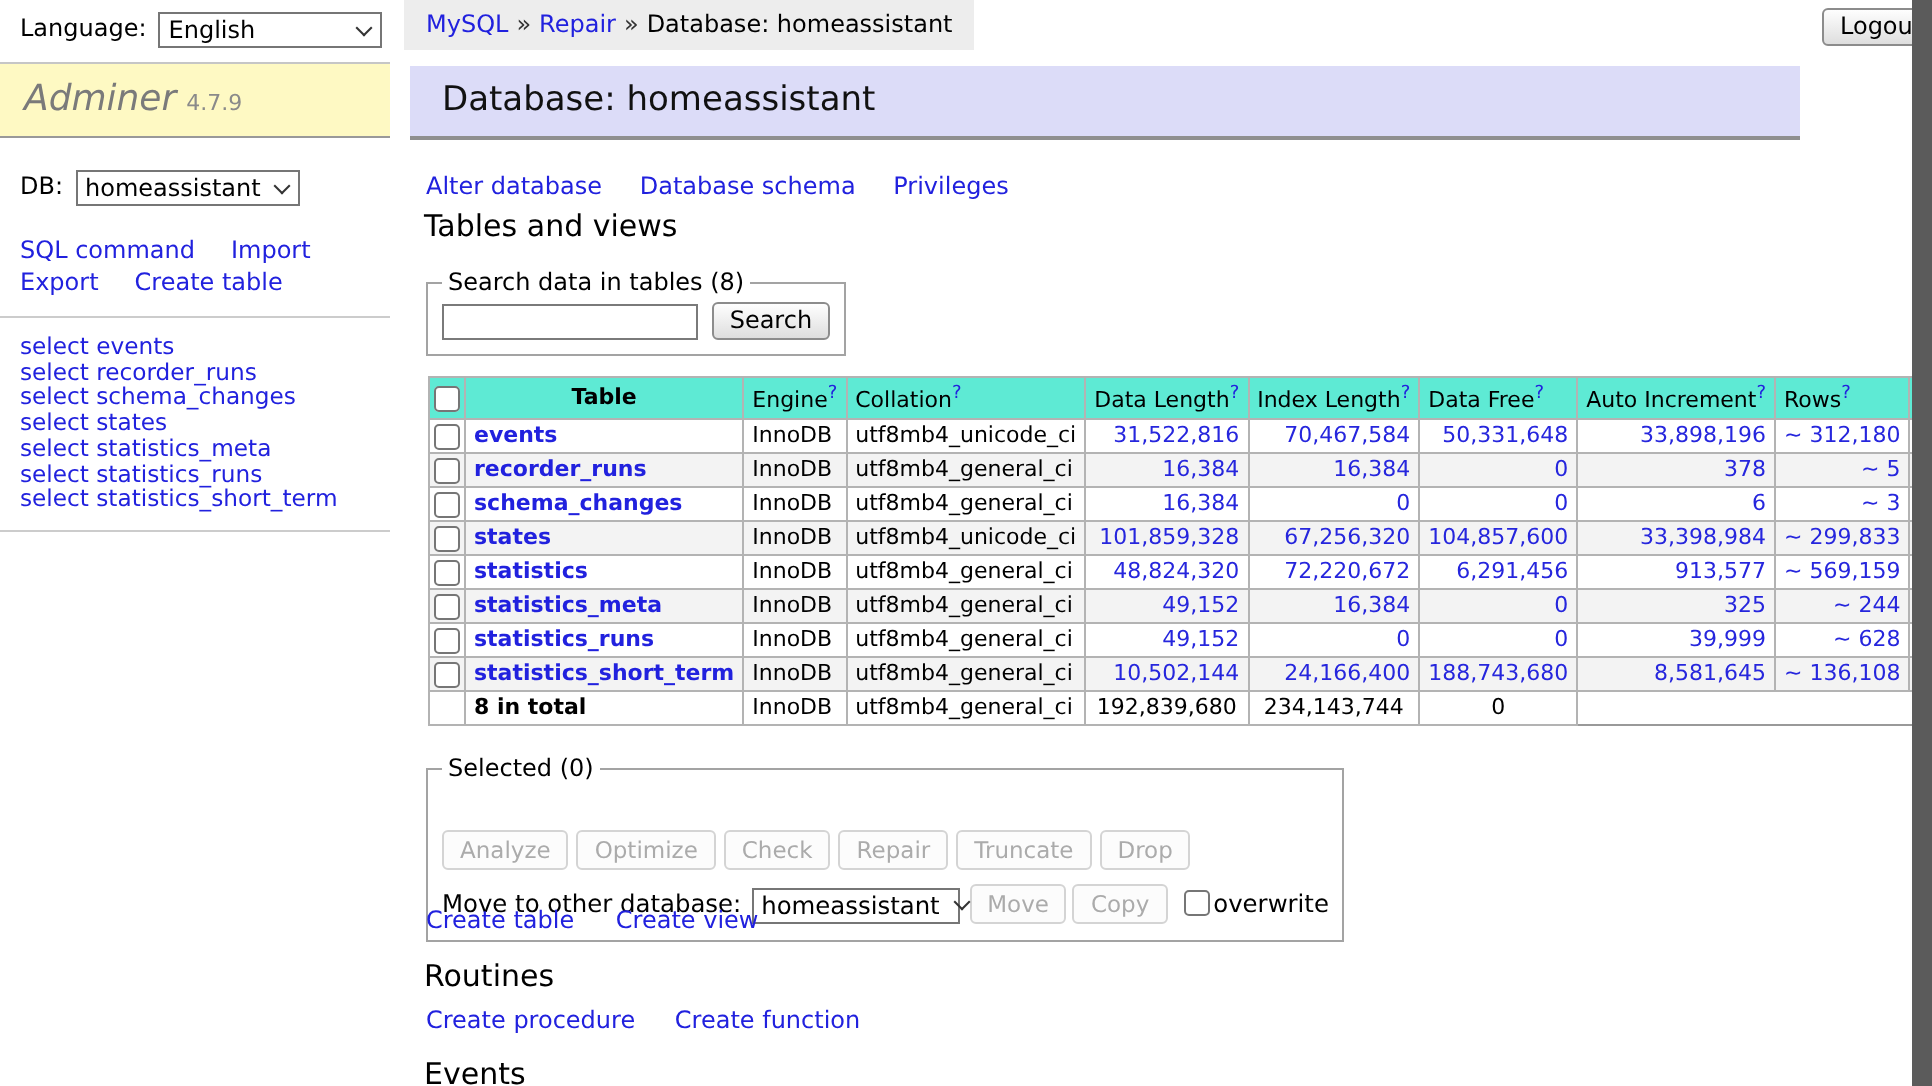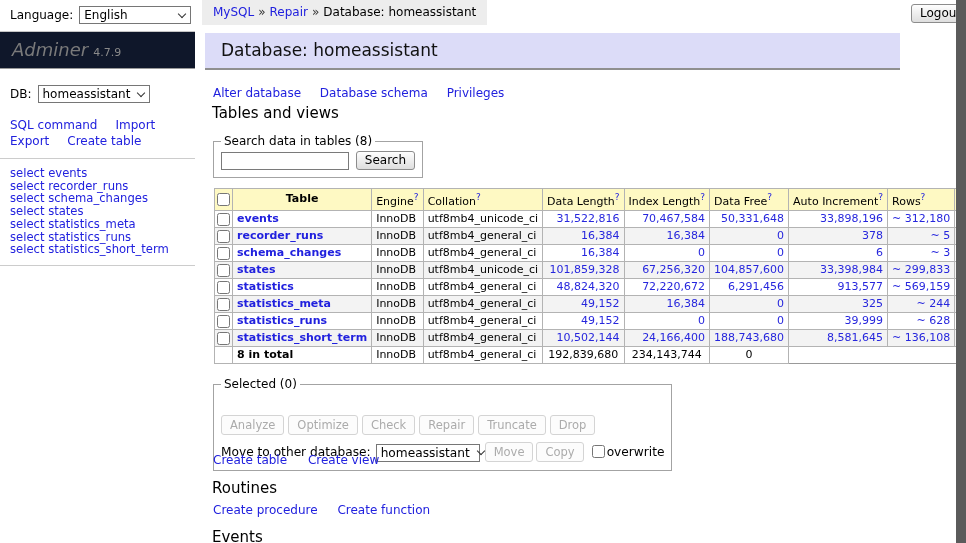--- a/index.html
+++ b/index.html
@@ -8,21 +8,21 @@
     position:relative; width:966px; height:543px; overflow:hidden;
     background:#fff; font-family:"DejaVu Sans","Liberation Sans",sans-serif;
     font-size:12px; color:#000;
   }
   a { color:#2121de; text-decoration:none; cursor:pointer; }
 
   
   #sidebar { position:absolute; left:0; top:0; width:195px; }
   .lang-row { padding:6px 10px 7px; white-space:nowrap; }
   .lang-row label { margin-right:6px; }
-  #app-title { margin:0; background:#0f172a; border-top:1px solid #c6c6c6; border-bottom:1px solid #999;
+  #app-title { margin:0; background:#fef9c3; border-top:1px solid #c6c6c6; border-bottom:1px solid #999;
     padding:7px 12px 8px; font-size:18px; font-weight:normal; font-style:italic; color:#7a7a7a; }
   #app-title .version { font-size:11px; font-style:normal; color:#8a8a8a; margin-left:5px; }
   .db-row { margin:16px 10px 0; white-space:nowrap; }
   .db-row label { margin-right:6px; }
   .menu-links { margin:14px 10px 0; line-height:16px; }
   .menu-links a { margin-right:18px; }
   .side-hr { border:0; border-top:1px solid #ccc; margin:9px 0 8px; }
   .tables-list { margin:0 10px; }
   .tables-list a { display:block; line-height:12.7px; font-size:11.6px; white-space:nowrap; }
 
@@ -68,21 +68,21 @@
   .move-row .select-box { margin:0 5px; }
   .move-row .btn-dis { margin-right:3px; }
   .cb-label { margin-left:5px; }
   .cb-label input { vertical-align:-2px; margin:0 2px 0 0; }
 
   
   #tables-table { position:absolute; left:214px; top:188px; border-collapse:collapse;
     table-layout:fixed; font-size:11px; border:1px solid #999; }
   #tables-table th, #tables-table td { border:1px solid #b3b3b3; padding:1px 4px; height:16px;
     line-height:14px; overflow:hidden; white-space:nowrap; text-align:left; font-weight:normal; }
-  #tables-table thead th { background:#fef9c3; }
+  #tables-table thead th { background:#5eead4; }
   #tables-table thead th.col-name { font-weight:bold; text-align:center; }
   #tables-table sup a { font-size:9px; }
   #tables-table tbody tr:nth-child(even) th,
   #tables-table tbody tr:nth-child(even) td { background:#f3f3f3; }
   #tables-table .check { text-align:center; padding:0 2px; }
   #tables-table .check input { margin:1px 0 0; vertical-align:middle; }
   #tables-table th.tname a { font-weight:bold; }
   #tables-table td.num, #tables-table td.num a { text-align:right; color:#2626dd; }
   #tables-table tr.total th { font-weight:bold; color:#000; }
   #tables-table tr.total td.num { color:#000;text-align:center; }

